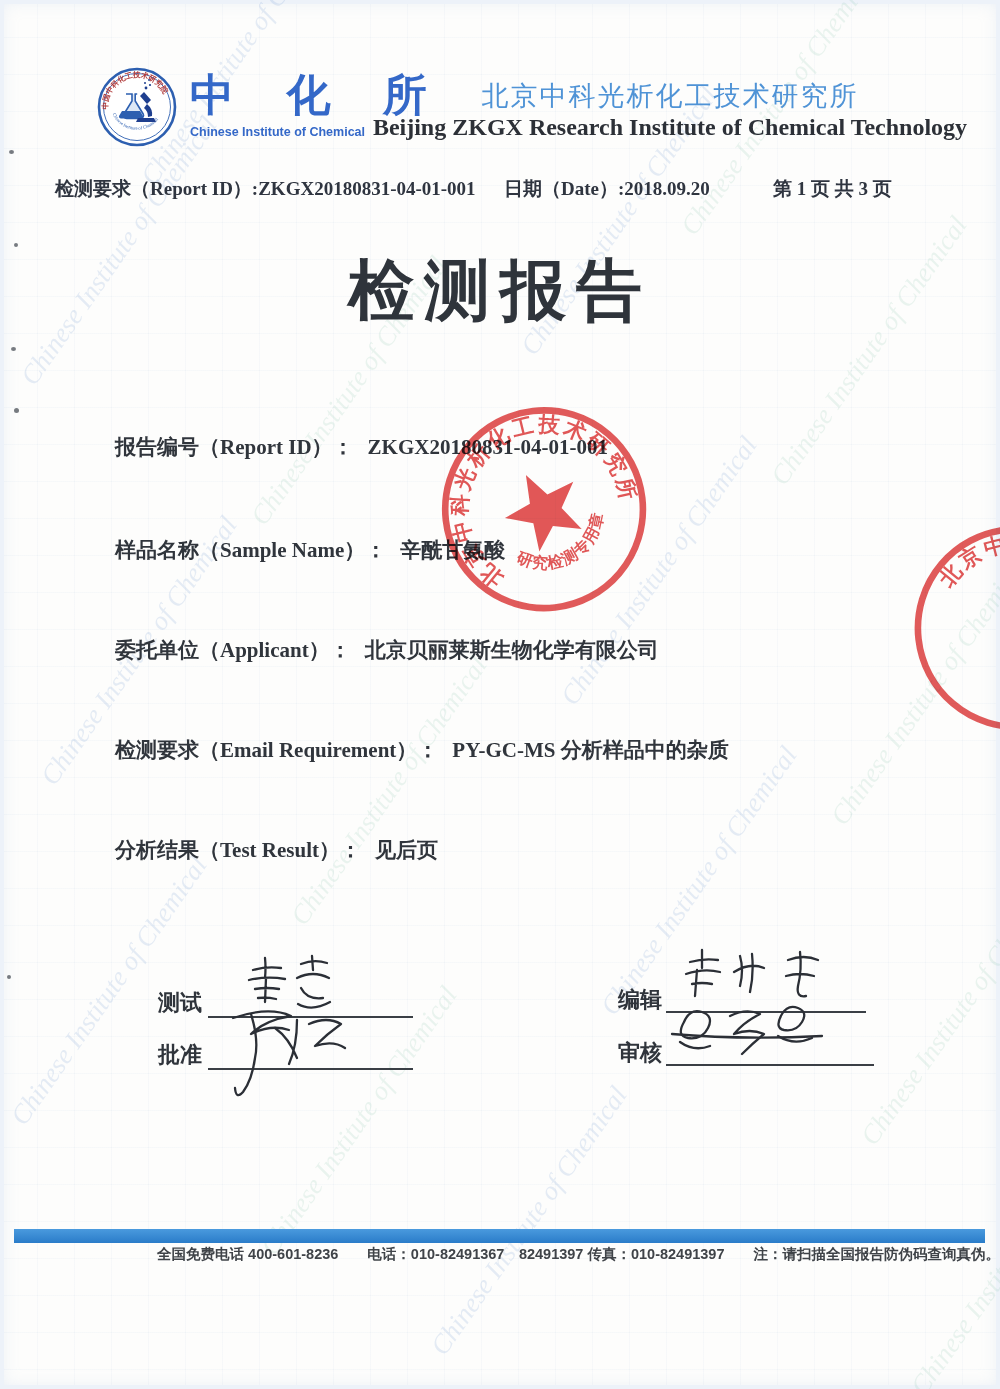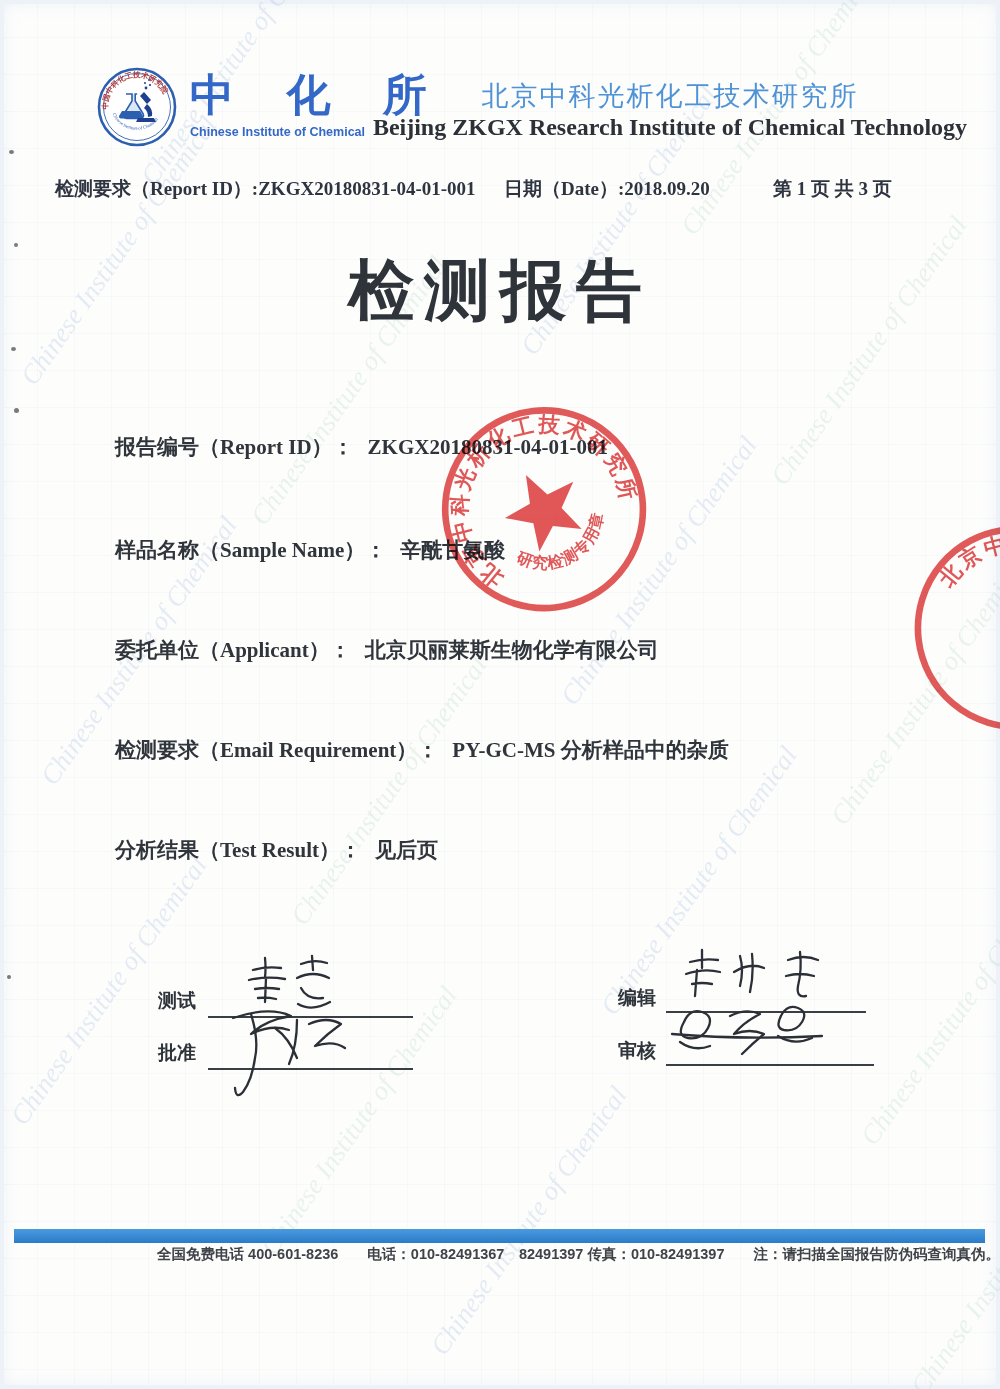--- a/index.html
+++ b/index.html
@@ -41,21 +41,21 @@
   .meta{top:176px;font-size:19px;font-weight:700;color:#2f3540;white-space:nowrap;}
   
   .title-cn{left:0;top:246px;width:100%;text-align:center;font-size:66px;font-weight:700;letter-spacing:10px;color:#2f343b;}
   .title-en{left:0;top:336px;width:100%;text-align:center;font-size:27px;font-weight:700;color:#2f343b;}
   
   .field{left:115px;font-size:21px;font-weight:700;color:#30353c;white-space:nowrap;}
   .field .val{margin-left:14px;}
   
   .stamp{mix-blend-mode:multiply;opacity:.92;}
   
-  .sig-label{font-size:19px;font-weight:700;color:#2f343b;}
+  .sig-label{font-size:22px;font-weight:700;color:#2f343b;}
   .sig-line{border-bottom:2px solid #3a3f45;}
   .sig-svg{pointer-events:none;}
   .sig-svg path{fill:none;stroke:#2b2f36;stroke-width:2.3;stroke-linecap:round;stroke-linejoin:round;}
   
   .footer-bar{left:14px;top:1229px;width:971px;height:14px;background:linear-gradient(#4a9ade,#2a7cc9);}
   .footer-line{left:0;width:100%;text-align:center;font-size:14.5px;font-weight:700;color:#3f4348;font-family:"Liberation Sans","DejaVu Sans",sans-serif;white-space:nowrap;}
   .footer-line .email{text-decoration:underline;}
   
   .speck{position:absolute;background:#4a4f57;border-radius:50%;opacity:.75;}
 </style>

